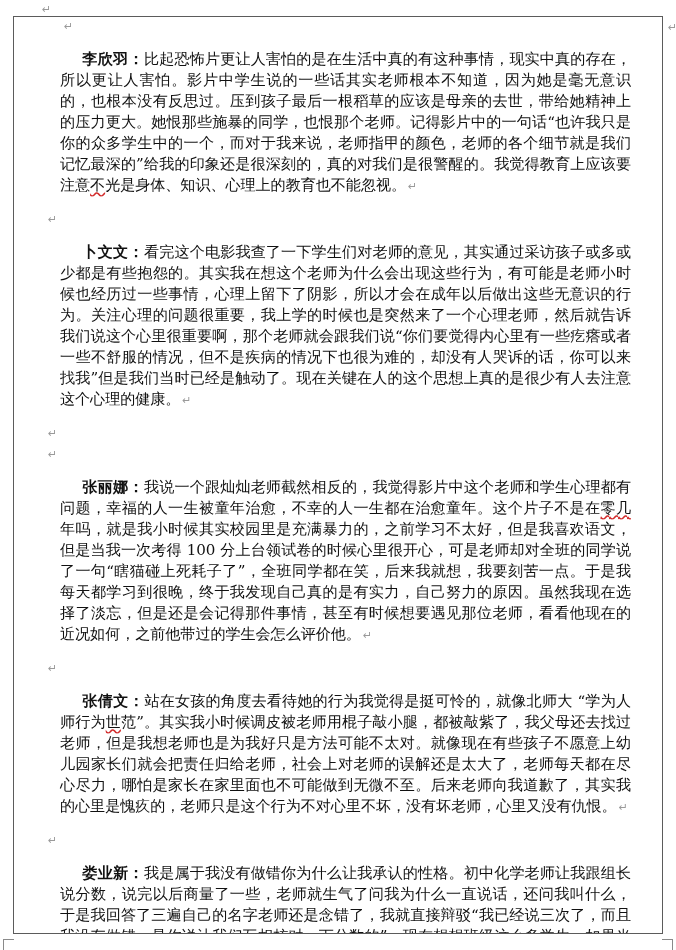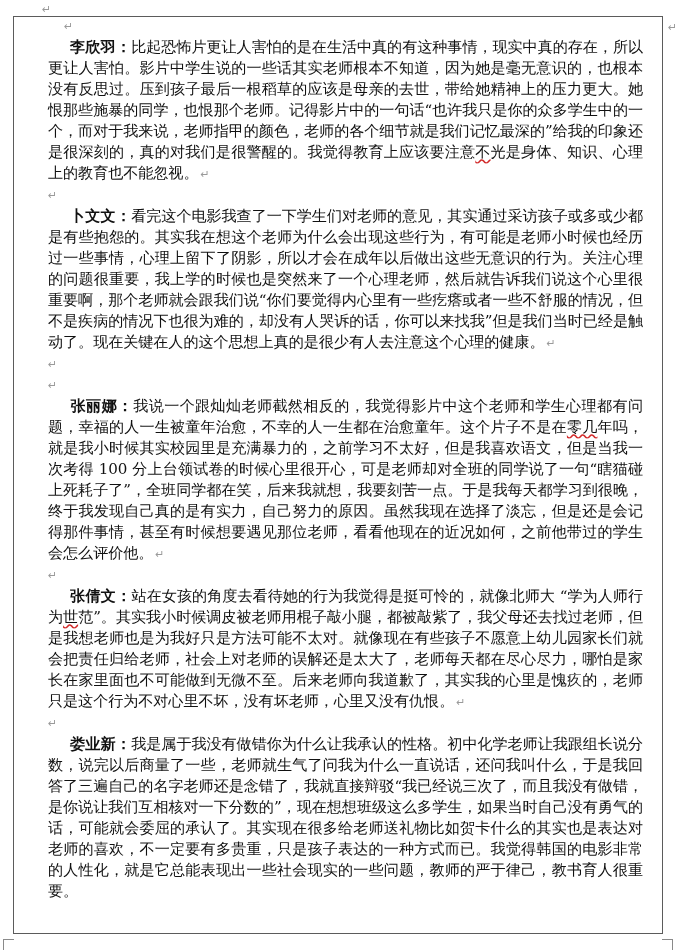--- a/index.html
+++ b/index.html
@@ -59,21 +59,21 @@
     line-height: 21px;
     padding-left: 34px;
     color: #9a9a9a;
     font-size: 11px;
     font-family: "DejaVu Sans", "Liberation Sans", sans-serif;
     user-select: none;
   }
   .pilcrow-line.first { height: 20px; line-height: 20px; padding-left: 50px; }
 
   .para {
-    margin: 0;
+    margin: 12px;
     padding: 0 21px 0 34px;
     font-size: 15.1px;
     line-height: 21px;
     text-align: justify;
     text-justify: inter-ideograph;
     color: #111111;
     letter-spacing: -0.05px;
     word-break: break-all;
   }
   .para .indent {

